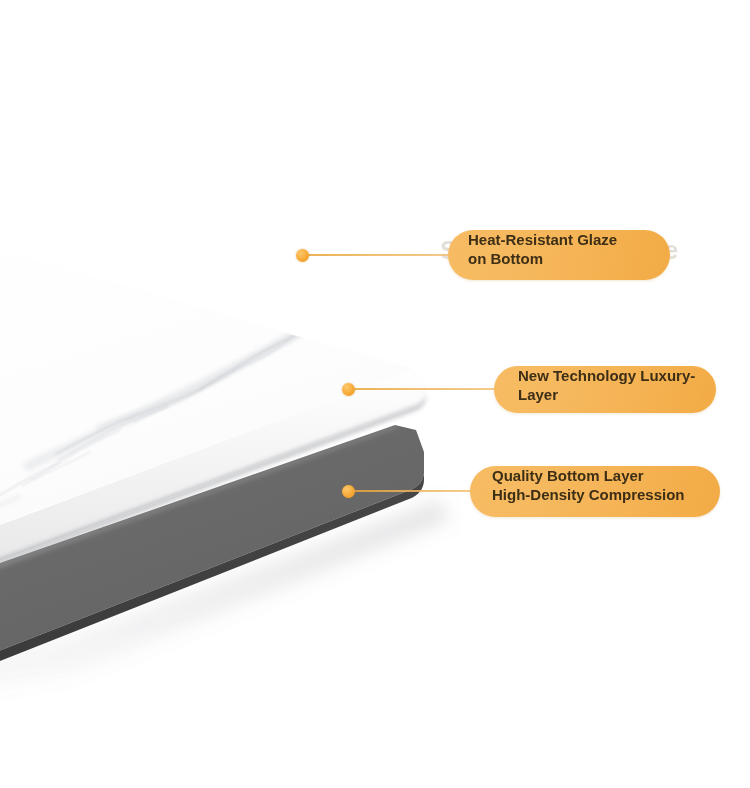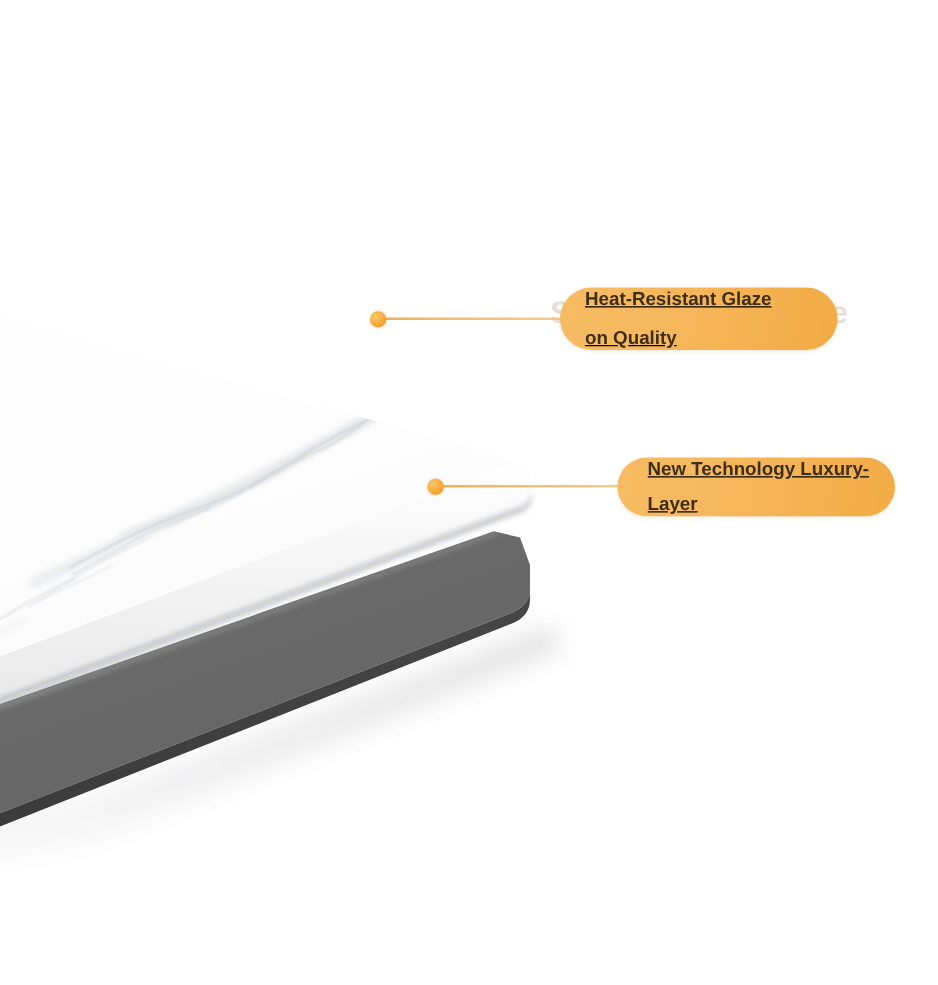--- a/index.html
+++ b/index.html
@@ -74,31 +74,30 @@
     height: 2px;
     background: linear-gradient(to right, #e8a33a 0%, #eeb559 45%, #f2c37c 100%);
     opacity: 0.85;
     z-index: 2;
   }
 
   .callout-pill {
     position: absolute;
     display: flex;
     flex-direction: column;
-    justify-content: space-between;
+    justify-content: flex-start;
     box-sizing: border-box;
     border-radius: 999px;
     background: linear-gradient(100deg,
         #f7bb63 0%,
         #f6b95f 28%,
         #f5b354 62%,
         #f2ab45 100%);
     box-shadow: 0 1px 3px rgba(190, 140, 60, 0.22);
     z-index: 4;
-    text-decoration: underline;
   }
 
   .callout-pill .pill-text {
     color: #3d2e16;
     font-size: 15px;
     font-weight: 600;
     line-height: 19px;
     white-space: nowrap;
     overflow: hidden;
   }
@@ -259,27 +258,35 @@
     </svg>
   </div>
 
   <div id="watermark">Stone Stone Stone</div>
 
   <div class="callout" id="callout-glaze">
     <span class="callout-dot"></span>
     <span class="callout-line"></span>
     <div class="callout-pill">
       <span class="pill-text">Heat-Resistant Glaze</span>
-      <span class="pill-text">on Quality</span>
+      <span class="pill-text">on Bottom</span>
     </div>
   </div>
 
   <div class="callout" id="callout-stone">
     <span class="callout-dot"></span>
     <span class="callout-line"></span>
     <div class="callout-pill">
       <span class="pill-text">New Technology Luxury-</span>
       <span class="pill-text">Layer</span>
     </div>
   </div>
 
+  <div class="callout" id="callout-bottom">
+    <span class="callout-dot"></span>
+    <span class="callout-line"></span>
+    <div class="callout-pill">
+      <span class="pill-text">Quality Bottom Layer</span>
+      <span class="pill-text">High-Density Compression</span>
+    </div>
+  </div>
 
 </div>
 
 </body></html>

